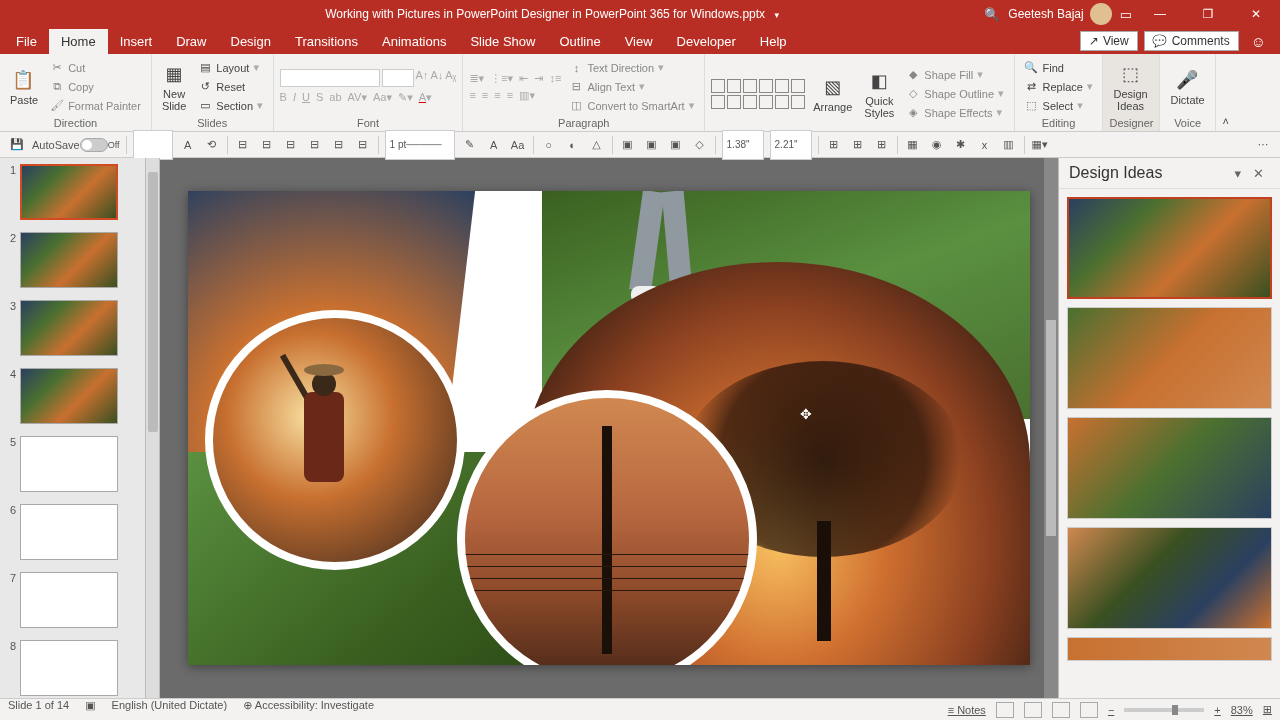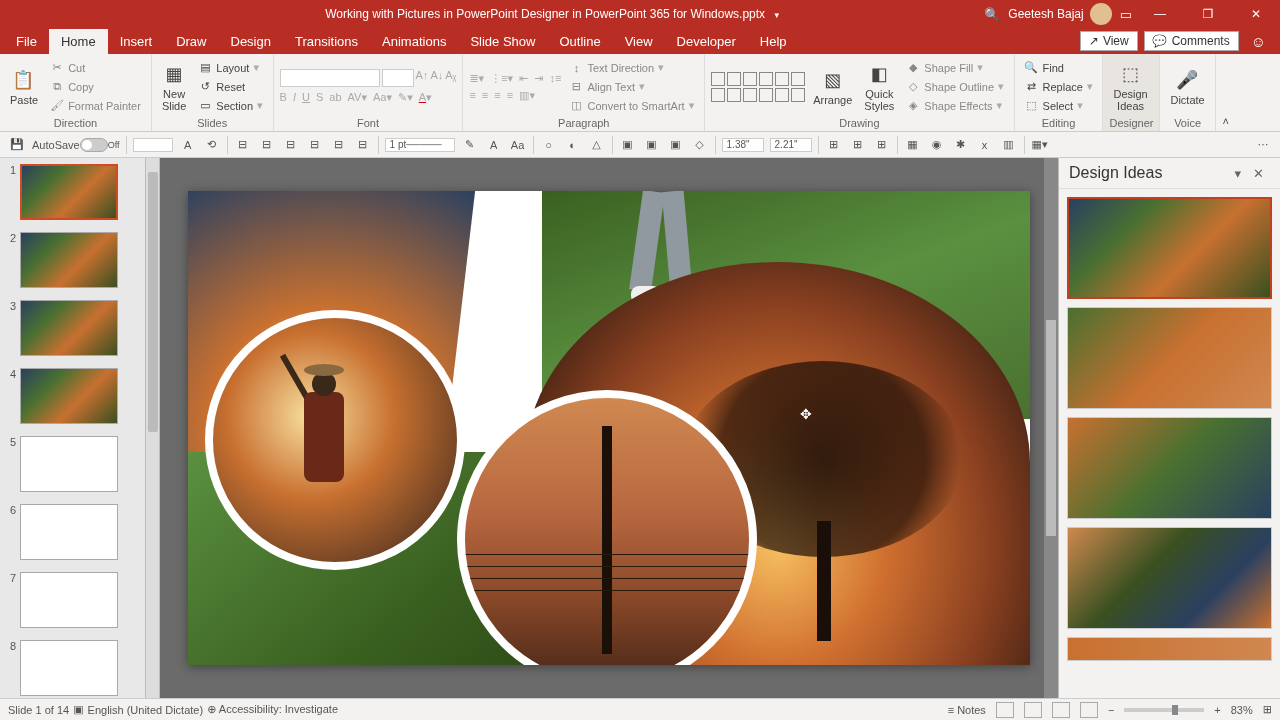--- a/index.html
+++ b/index.html
@@ -40,21 +40,21 @@
 .shape-gallery .s { border: 1px solid #888; }
 .collapse-ribbon { width: 20px; display: flex; align-items: flex-end; justify-content: center; padding-bottom: 4px; cursor: pointer; }
 
 
 .qat { background: #f3f2f1; height: 26px; border-bottom: 1px solid #ccc; display: flex; align-items: center; gap: 6px; padding: 0 8px; font-size: 11px; color: #555; }
 .qat .autosave-pill { display: flex; align-items: center; }
 .qat .pill { width: 28px; height: 14px; border-radius: 7px; background: #ccc; border: 1px solid #aaa; position: relative; }
 .qat .pill::after { content: ""; position: absolute; left: 1px; top: 1px; width: 10px; height: 10px; border-radius: 50%; background: #fff; }
 .qat .sep { width: 1px; height: 18px; background: #ccc; }
 .qat .tool { width: 18px; height: 18px; display: flex; align-items: center; justify-content: center; cursor: pointer; color: #555; }
-.qat .combo { height: 14px; border: 1px solid #ccc; background: #fff; display: flex; align-items: center; padding: 0 4px; font-size: 10px; }
+.qat .combo { height: 30px; border: 1px solid #ccc; background: #fff; display: flex; align-items: center; padding: 0 4px; font-size: 10px; }
 .qat .num { width: 42px; }
 .qat .more { margin-left: auto; }
 
 
 .workspace { display: flex; height: calc(720px - 28px - 26px - 78px - 26px - 22px); background: #6b6b6b; }
 
 
 .thumb-pane { width: 160px; background: #e8e8e8; border-right: 1px solid #bbb; overflow-y: hidden; position: relative; }
 .thumb-scroll { position: absolute; right: 0; top: 0; width: 14px; height: 100%; background: #ddd; border-left: 1px solid #bbb; }
 .thumb-scroll .handle { position: absolute; left: 2px; top: 14px; width: 10px; height: 260px; background: #bbb; border-radius: 2px; }
@@ -101,22 +101,22 @@
 .design-pane { width: 222px; background: #f3f2f1; border-left: 1px solid #bbb; display: flex; flex-direction: column; }
 .design-pane .header { display: flex; align-items: center; padding: 6px 10px; font-size: 16px; color: #333; border-bottom: 1px solid #ddd; }
 .design-pane .header .spacer { flex: 1; }
 .design-pane .header .ctrl { padding: 0 6px; cursor: pointer; font-size: 13px; color: #666; }
 .design-pane .ideas { flex: 1; overflow-y: auto; padding: 8px; display: flex; flex-direction: column; gap: 8px; }
 .idea { width: 100%; height: 102px; border: 1px solid #ccc; cursor: pointer; position: relative; overflow: hidden; }
 .idea.selected { border: 2px solid #c04020; }
 .idea.half { height: 24px; }
 
 
-.status-bar { height: 22px; background: #f3f2f1; border-top: 1px solid #ccc; display: flex; align-items: center; font-size: 11px; color: #555; padding: 0 8px; gap: 4px; }
-.status-bar .right { margin-left: auto; display: flex; align-items: center; gap: 10px; }
+.status-bar { height: 22px; background: #f3f2f1; border-top: 1px solid #ccc; display: flex; font-size: 11px; color: #555; padding: 0 8px; gap: 16px; }
+.status-bar .right { margin-left: auto; display: flex; align-items: center; gap: 10px; text-decoration: underline; }
 .status-bar .view-btn { width: 18px; height: 16px; border: 1px solid #aaa; cursor: pointer; }
 .status-bar .zoom-slider { width: 80px; height: 4px; background: #ccc; position: relative; }
 .status-bar .zoom-slider .knob { position: absolute; left: 60%; top: -3px; width: 6px; height: 10px; background: #888; }
 
 .dim { color: #aaa; }
 </style>
 </head>
 <body>
 
 <div class="title-bar">
@@ -320,21 +320,20 @@
             <span>Shape Outline</span>
             <span class="dim">▾</span>
           </div>
         <div class="small-btn">
             <span class="icon">◈</span>
             <span>Shape Effects</span>
             <span class="dim">▾</span>
           </div>
       </div>
     </div>
-    <div class="group-label">Drawing</div>
   </div>
 
   <div class="ribbon-group">
     <div class="group-body">
       <div class="small-col">
         <div class="small-btn" style="color:#444">
             <span class="icon">🔍</span>
             <span>Find</span>
           </div>
         <div class="small-btn" style="color:#444">

